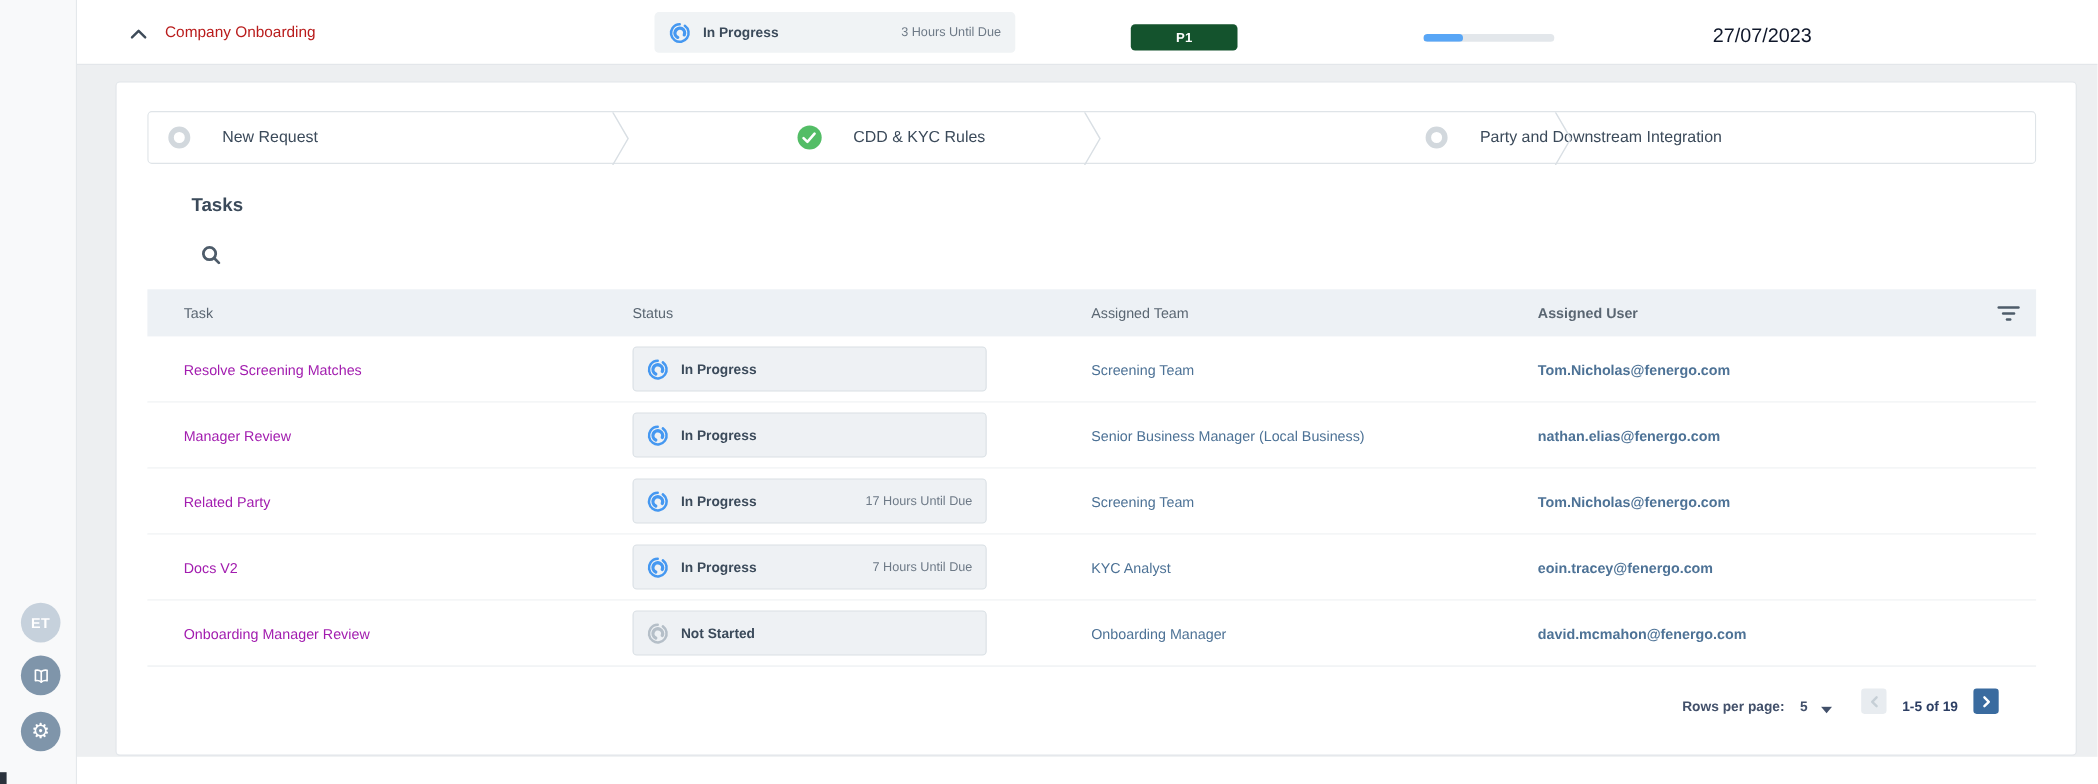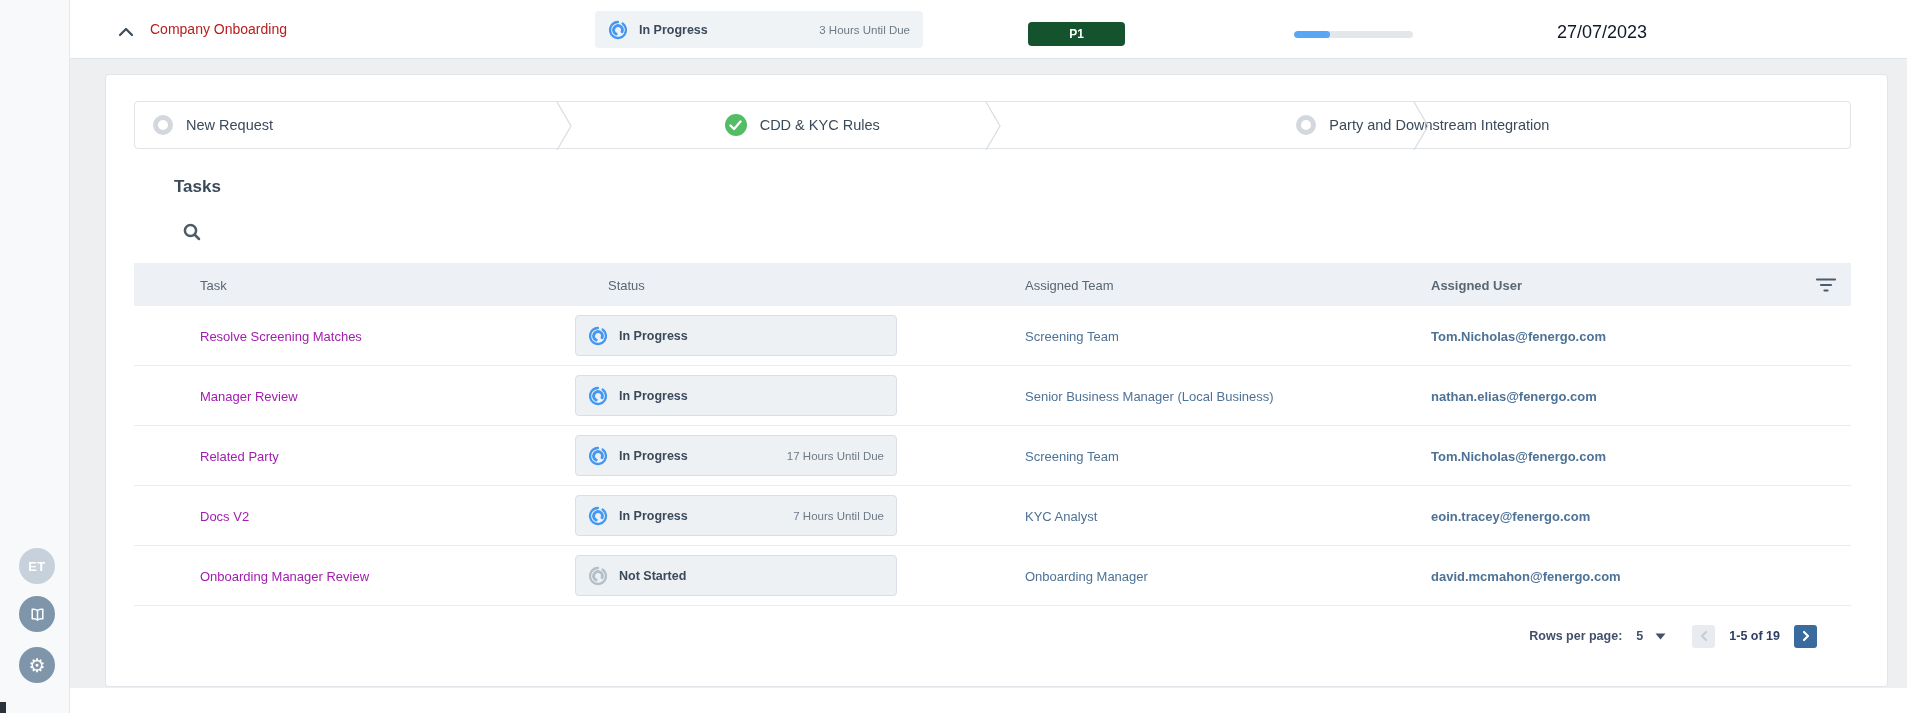--- a/index.html
+++ b/index.html
@@ -62,42 +62,42 @@
     position: absolute; left: 105px; top: 74px; width: 1783px; height: 613px;
     background: #ffffff; border: 1px solid #e1e5e9; border-radius: 4px;
   }
 
   
   .stepper {
     position: absolute; left: 28px; top: 26px; width: 1717px; height: 48px;
     border: 1px solid #dfe4e8; border-radius: 4px; background: #ffffff;
     display: flex; align-items: stretch;
   }
-  .step { flex: 1 1 0; display: flex; align-items: center; padding-left: 18px; position: relative; cursor: pointer; }
+  .step { flex: 1 1 0; display: flex; align-items: center; padding-left: 18px; position: relative; cursor: pointer; gap: 16px; }
   .step-label { font-size: 14.5px; color: #3b4a5a; margin-left: 13px; }
   .donut {
     width: 20px; height: 20px; border-radius: 50%; border: 5px solid #d2d8dd; background: #ffffff; flex: 0 0 auto;
   }
   .check-circle {
     width: 22px; height: 22px; border-radius: 50%; background: #53bd66; flex: 0 0 auto;
     display: flex; align-items: center; justify-content: center;
   }
   .step-sep { position: absolute; top: 0; height: 48px; width: 16px; transform: translateX(-50%); }
   .sep-1 { left: 25%; } .sep-2 { left: 50%; } .sep-3 { left: 75%; }
 
   
   .tasks-heading { position: absolute; left: 30px; top: 102px; font-size: 17px; font-weight: bold; color: #3b4a5a; margin-left: 38px; }
   .search-btn { position: absolute; left: 76px; top: 147px; width: 20px; height: 20px; cursor: pointer; }
 
   .task-table { position: absolute; left: 28px; top: 188px; width: 1717px; }
   .thead {
     position: relative; height: 43px; background: #edf1f5;
     font-size: 13px; color: #5a6672;
   }
-  .thead .cell, .trow .cell { position: absolute; top: 50%; transform: translateY(-50%); white-space: nowrap; margin-left: 33px; }
+  .thead .cell, .trow .cell { position: absolute; top: 50%; transform: translateY(-50%); white-space: nowrap; }
   .col-task { left: 33px; }
   .col-status { left: 441px; }
   .col-team { left: 858px; }
   .col-user { left: 1264px; font-weight: bold; }
   .filter-btn { position: absolute; right: 14px; top: 11px; width: 22px; height: 22px; cursor: pointer; }
 
   .trow { position: relative; height: 60px; border-bottom: 1px solid #e9edf0; background: #ffffff; }
   .task-link { font-size: 13px; color: #a21caf; cursor: pointer; }
   .team-text, .user-text { font-size: 13px; color: #4d7296; }
   .chip {
@@ -106,21 +106,21 @@
     display: flex; align-items: center; padding: 0 12px; cursor: pointer;
   }
   .chip-label { font-size: 12.5px; font-weight: bold; color: #3b4a5a; margin-left: 11px; }
   .chip-due { margin-left: auto; font-size: 11.5px; color: #6e7a87; }
 
   .ring { width: 20px; height: 20px; display: block; }
 
   
   .pagination {
     position: absolute; right: 70px; top: 548px; height: 26px;
-    display: flex; align-items: center; margin-left: 40px;
+    display: flex; align-items: flex-end; margin-left: 40px;
   }
   .rpp-label { font-size: 12.5px; font-weight: bold; color: #42506a; }
   .rpp-value { font-size: 12.5px; font-weight: bold; color: #42506a; margin-left: 14px; }
   .rpp-caret { margin-left: 12px; cursor: pointer; display: flex; align-items: center; }
   .page-btn {
     width: 23px; height: 23px; border-radius: 3px; border: none;
     display: flex; align-items: center; justify-content: center; cursor: pointer;
   }
   .prev-btn { background: #e8ecf0; margin-left: 26px; }
   .next-btn { background: #3a6b9f; margin-left: 14px; }

